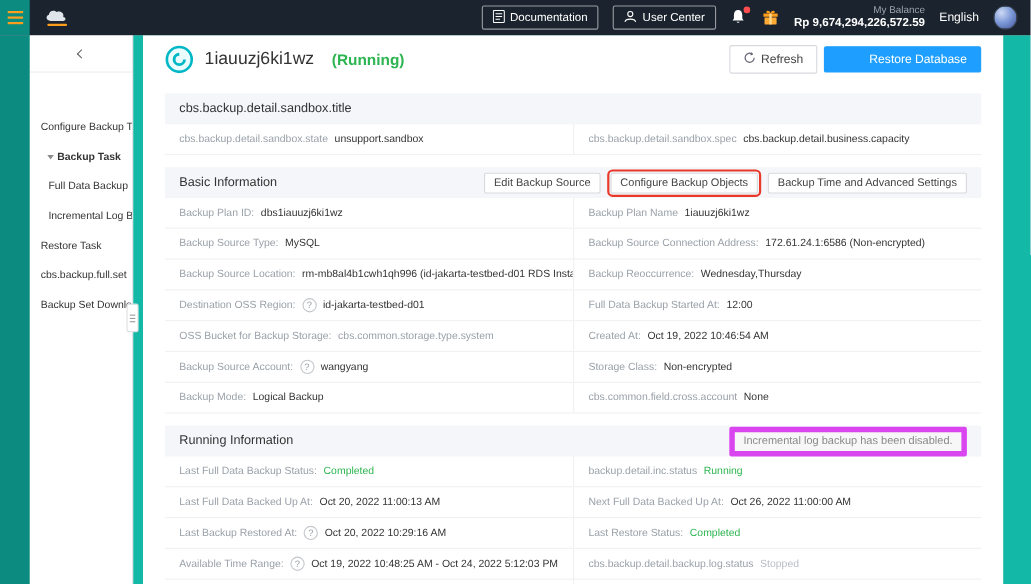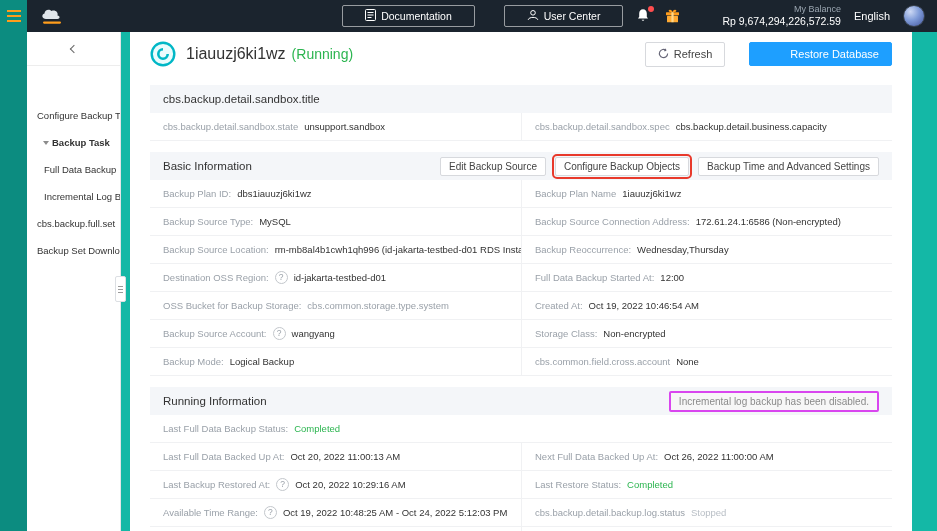--- a/index.html
+++ b/index.html
@@ -6,27 +6,27 @@
   html,body{width:937px;height:531px;}
   body{position:relative;overflow:hidden;font-family:"Liberation Sans",sans-serif;background:#edeff2;}
   button{font-family:inherit;cursor:pointer;}
 
   
   .topbar{position:absolute;top:0;left:0;width:100%;height:32px;background:var(--topbar-bg,#1b242e);display:flex;align-items:center;z-index:10;}
   .burger{width:27px;height:32px;background:var(--accent-teal,#0c8c80);display:flex;flex-direction:column;justify-content:center;align-items:center;gap:3px;cursor:pointer;}
   .burger span{width:14px;height:2px;background:var(--icon-orange,#ff9d1c);display:block;}
   .logo{margin-left:9px;display:flex;align-items:center;cursor:pointer;}
   .topbar-right{margin-left:auto;display:flex;align-items:center;gap:13px;padding-right:12px;}
-  .tb-btn{display:inline-flex;align-items:center;gap:5px;height:22px;padding:0 22px;border:1px solid rgba(255,255,255,.55);border-radius:2px;color:#fff;font-size:10.5px;background:transparent;margin-left:16px;}
+  .tb-btn{display:inline-flex;align-items:center;gap:5px;height:22px;padding:0 9px;border:1px solid rgba(255,255,255,.55);border-radius:2px;color:#fff;font-size:10.5px;background:transparent;}
   .bell-wrap{position:relative;width:16px;height:16px;cursor:pointer;}
   .dot{position:absolute;top:-2px;right:-2px;width:6px;height:6px;border-radius:50%;background:#ff4d4f;}
   .gift{width:16px;height:15px;cursor:pointer;}
   .balance{line-height:1.25;cursor:pointer;}
   .balance .lbl{font-size:9px;color:#9aa5b0;text-align:right;}
-  .balance .val{font-size:10.5px;color:#fff;font-weight:normal;margin-left:28px;}
+  .balance .val{font-size:10.5px;color:#fff;font-weight:bold;}
   .lang{color:#fff;font-size:11px;cursor:pointer;}
   .avatar{width:22px;height:22px;border-radius:50%;background:radial-gradient(circle at 32% 28%,#cdd9f4 0%,#7f9bd8 45%,#41559e 100%);border:1px solid #39424e;cursor:pointer;}
 
   
   .side-strip{position:absolute;left:0;top:32px;bottom:0;width:27px;background:var(--accent-teal,#0c8c80);z-index:4;}
   .sidebar{position:absolute;left:27px;top:32px;bottom:0;width:94px;background:#fff;border-right:1px solid #e2e5e8;z-index:3;}
   .collapse{height:34px;border-bottom:1px solid #ededed;display:flex;align-items:center;justify-content:center;cursor:pointer;}
   .chev-left{width:6px;height:6px;border-left:1.5px solid #666;border-bottom:1.5px solid #666;transform:rotate(45deg);}
   .menu{padding-top:36px;}
   .menu-item{height:27px;display:flex;align-items:center;padding-left:10px;font-size:9.5px;color:#333;white-space:nowrap;overflow:hidden;cursor:pointer;}
@@ -35,36 +35,36 @@
   .caret-down{width:0;height:0;border-left:3.5px solid transparent;border-right:3.5px solid transparent;border-top:4.5px solid #8c8c8c;margin-right:3px;}
   .side-handle{position:absolute;right:-6px;top:244px;width:11px;height:26px;background:#fff;border:1px solid #dcdfe3;border-radius:2px;display:flex;flex-direction:column;justify-content:center;align-items:center;gap:2px;cursor:pointer;}
   .side-handle i{width:5px;height:1px;background:#9a9a9a;display:block;}
 
   
   .main{position:absolute;left:121px;top:32px;right:0;bottom:0;background:#14b8a6;}
   .panel{position:absolute;left:9px;right:25px;top:0;height:560px;background:#fff;}
   .page-header{display:flex;align-items:center;padding:9px 20px 8px 20px;}
   .dbs-icon{width:26px;height:26px;display:inline-flex;}
   .page-title{font-size:16px;color:#333;margin-left:10px;}
-  .page-status{font-size:14px;color:var(--status-green,#2cb550);margin-left:6px;}
-  .hdr-actions{margin-left:auto;display:flex;gap:24px;align-items:center;}
+  .page-status{font-size:14px;color:var(--status-green,#2cb550);margin-left:16px;font-weight:bold;}
+  .hdr-actions{margin-left:auto;display:flex;gap:6px;align-items:center;}
   .btn{font-size:11px;border-radius:2px;padding:5px 12px;display:inline-flex;align-items:center;gap:5px;}
   .btn-default{background:#fff;border:1px solid #d7d9dd;color:#444;}
   .btn-primary{background:var(--primary-blue,#1e9fff);border:1px solid var(--primary-blue,#1e9fff);color:#fff;padding-left:40px;}
 
   
   .cards{padding:0 20px;}
   .card{margin-bottom:11px;}
   .card.first{margin-top:10px;}
   .card-head{height:28px;background:#f4f6f9;display:flex;align-items:center;padding:0 13px;}
   .card-title{font-size:11.5px;color:#333;}
   .card-actions{margin-left:auto;display:flex;gap:9px;align-items:center;}
   .mini-btn{background:#fff;border:1px solid #d7d9dd;border-radius:2px;padding:3px 8px;font-size:10px;color:#444;white-space:nowrap;}
   .mini-btn.annotated{outline:2px solid var(--annotation-red,#e8392b);outline-offset:1px;}
-  .notice{background:#f7f7f7;border:2px solid #d946ef;border-radius:2px;padding:3px 8px;font-size:10px;color:#8a8a8a;white-space:nowrap;}
+  .notice{background:#f7f7f7;border:5px solid #d946ef;border-radius:2px;padding:3px 8px;font-size:10px;color:#8a8a8a;white-space:nowrap;}
   .info-row{display:flex;border-bottom:1px solid #f0f1f3;}
   .cell{width:50%;padding:7px 13px;font-size:9.5px;line-height:13px;display:flex;align-items:center;gap:6px;overflow:hidden;}
   .cell.right{border-left:1px solid #f0f1f3;}
   .label{color:var(--muted-text,#9aa1a9);white-space:nowrap;}
   .help{width:13px;height:13px;min-width:13px;border:1px solid #c3c7cc;border-radius:50%;color:#9aa1a9;font-size:8.5px;display:inline-flex;align-items:center;justify-content:center;cursor:pointer;}
   .value{color:#333;white-space:nowrap;}
   .value.green{color:var(--status-green,#2cb550);}
   .value.gray{color:var(--status-gray,#b8bec5);}
   .value.muted{color:var(--muted-text,#9aa1a9);}
 </style>
@@ -142,20 +142,23 @@
         <span class="caret-down"></span>
         <span class="mi-label">Backup Task</span>
       </div>
       <div class="menu-item child">
         <span class="mi-label">Full Data Backup</span>
       </div>
       <div class="menu-item child">
         <span class="mi-label">Incremental Log Back...</span>
       </div>
       <div class="menu-item">
+        <span class="mi-label">Restore Task</span>
+      </div>
+      <div class="menu-item">
         <span class="mi-label">cbs.backup.full.set</span>
       </div>
       <div class="menu-item">
         <span class="mi-label">Backup Set Download</span>
       </div>
     </div>
   <div class="side-handle">
       <i></i>
       <i></i>
       <i></i>
@@ -299,20 +302,24 @@
           <div class="card-actions">
             <span class="notice">Incremental log backup has been disabled.</span>
           </div>
         </div>
         <div id="running-rows">
             <div class="info-row">
               <div class="cell left">
                 <span class="label">Last Full Data Backup Status:</span>
                 <span class="value green">Completed</span>
               </div>
+              <div class="cell right">
+                <span class="label">backup.detail.inc.status</span>
+                <span class="value green">Running</span>
+              </div>
             </div>
             <div class="info-row">
               <div class="cell left">
                 <span class="label">Last Full Data Backed Up At:</span>
                 <span class="value">Oct 20, 2022 11:00:13 AM</span>
               </div>
               <div class="cell right">
                 <span class="label">Next Full Data Backed Up At:</span>
                 <span class="value">Oct 26, 2022 11:00:00 AM</span>
               </div>

